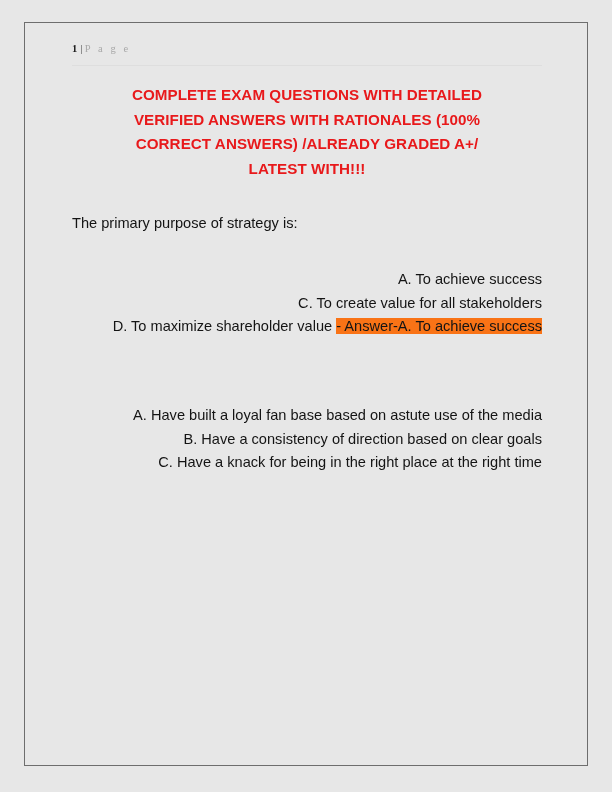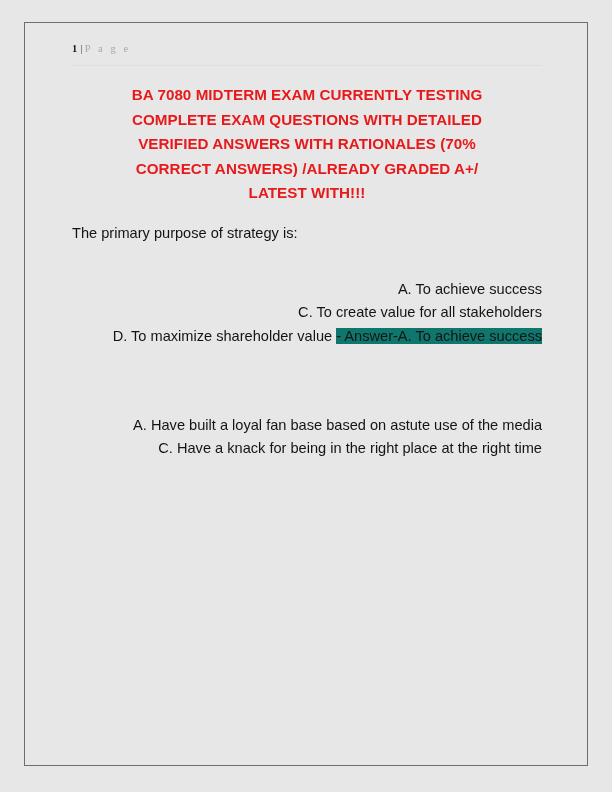--- a/index.html
+++ b/index.html
@@ -81,21 +81,21 @@
     color: #e8191b;
     font-size: 15.2px;
     font-weight: bold;
     line-height: 24.5px;
     letter-spacing: 0.05px;
     padding: 0 6px;
   }
 
   
   .doc-body {
-    margin-top: 16px;
+    margin-top: 31px;
     color: #141414;
     font-size: 14.6px;
     line-height: 23.5px;
   }
 
   .q-block { }
 
   .q-stem {
     margin: 0;
   }
@@ -115,43 +115,42 @@
     height: 23.5px;
   }
   .spacer-gap {
     height: 33px;
   }
   .spacer-gap-sm {
     height: 9px;
   }
 
   mark.hl {
-    background: #0f766e;
+    background: #f97316;
     color: #141414;
     padding: 0;
     box-decoration-break: clone;
     -webkit-box-decoration-break: clone;
   }
 </style>
 </head>
 <body>
 
 <div class="page-canvas">
   <div class="page-sheet">
     <div class="page-inner">
 
       <div class="doc-header">
         <span class="hdr-pagenum">1</span><span class="hdr-sep">|</span><span class="hdr-label">P a g e</span>
       </div>
       <div class="hdr-rule"></div>
 
       <div class="doc-title">
-        <div>BA 7080 MIDTERM EXAM CURRENTLY TESTING</div>
         <div>COMPLETE EXAM QUESTIONS WITH DETAILED</div>
-        <div>VERIFIED ANSWERS WITH RATIONALES (70%</div>
+        <div>VERIFIED ANSWERS WITH RATIONALES (100%</div>
         <div>CORRECT ANSWERS) /ALREADY GRADED A+/</div>
         <div>LATEST WITH!!!</div>
       </div>
 
       <div class="doc-body">
 
         <div class="q-block">
           <p class="q-stem">The primary purpose of strategy is:</p>
 
           <div class="spacer-line"></div>
@@ -175,20 +174,23 @@
         <div class="q-block">
 
           <div class="spacer-line"></div>
           <div class="spacer-gap-sm"></div>
 
           <ul class="q-options">
             <li class="q-option">
               <span>A. Have built a loyal fan base based on astute use of the media</span>
             </li>
             <li class="q-option">
+              <span>B. Have a consistency of direction based on clear goals</span>
+            </li>
+            <li class="q-option">
               <span>C. Have a knack for being in the right place at the right time</span>
             </li>
           </ul>
         </div>
 
       </div>
     </div>
   </div>
 </div>
 

